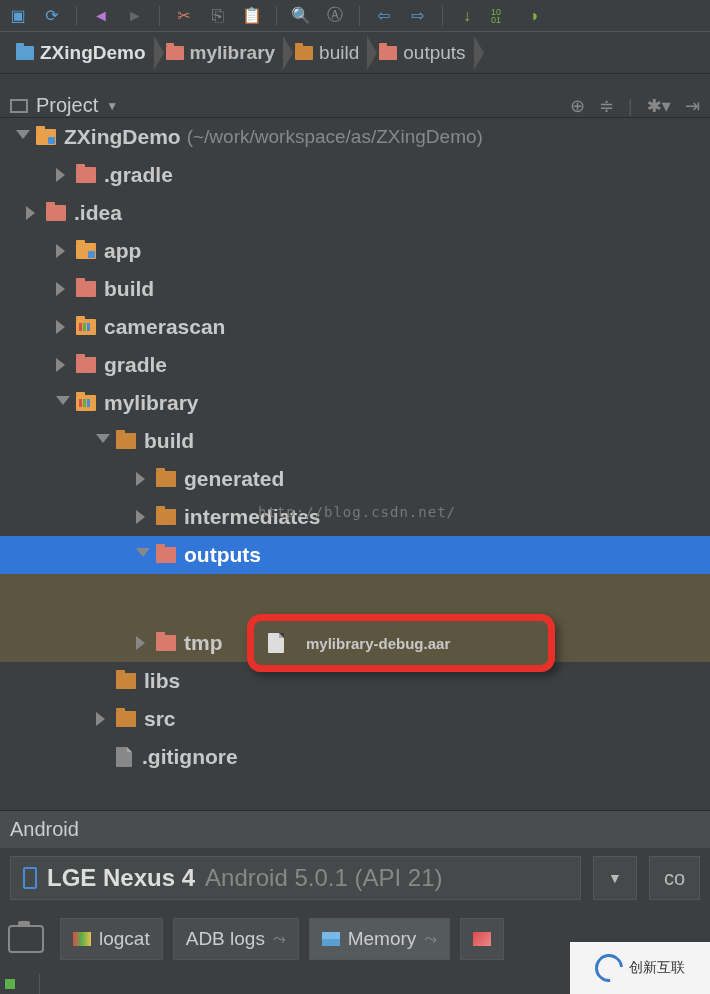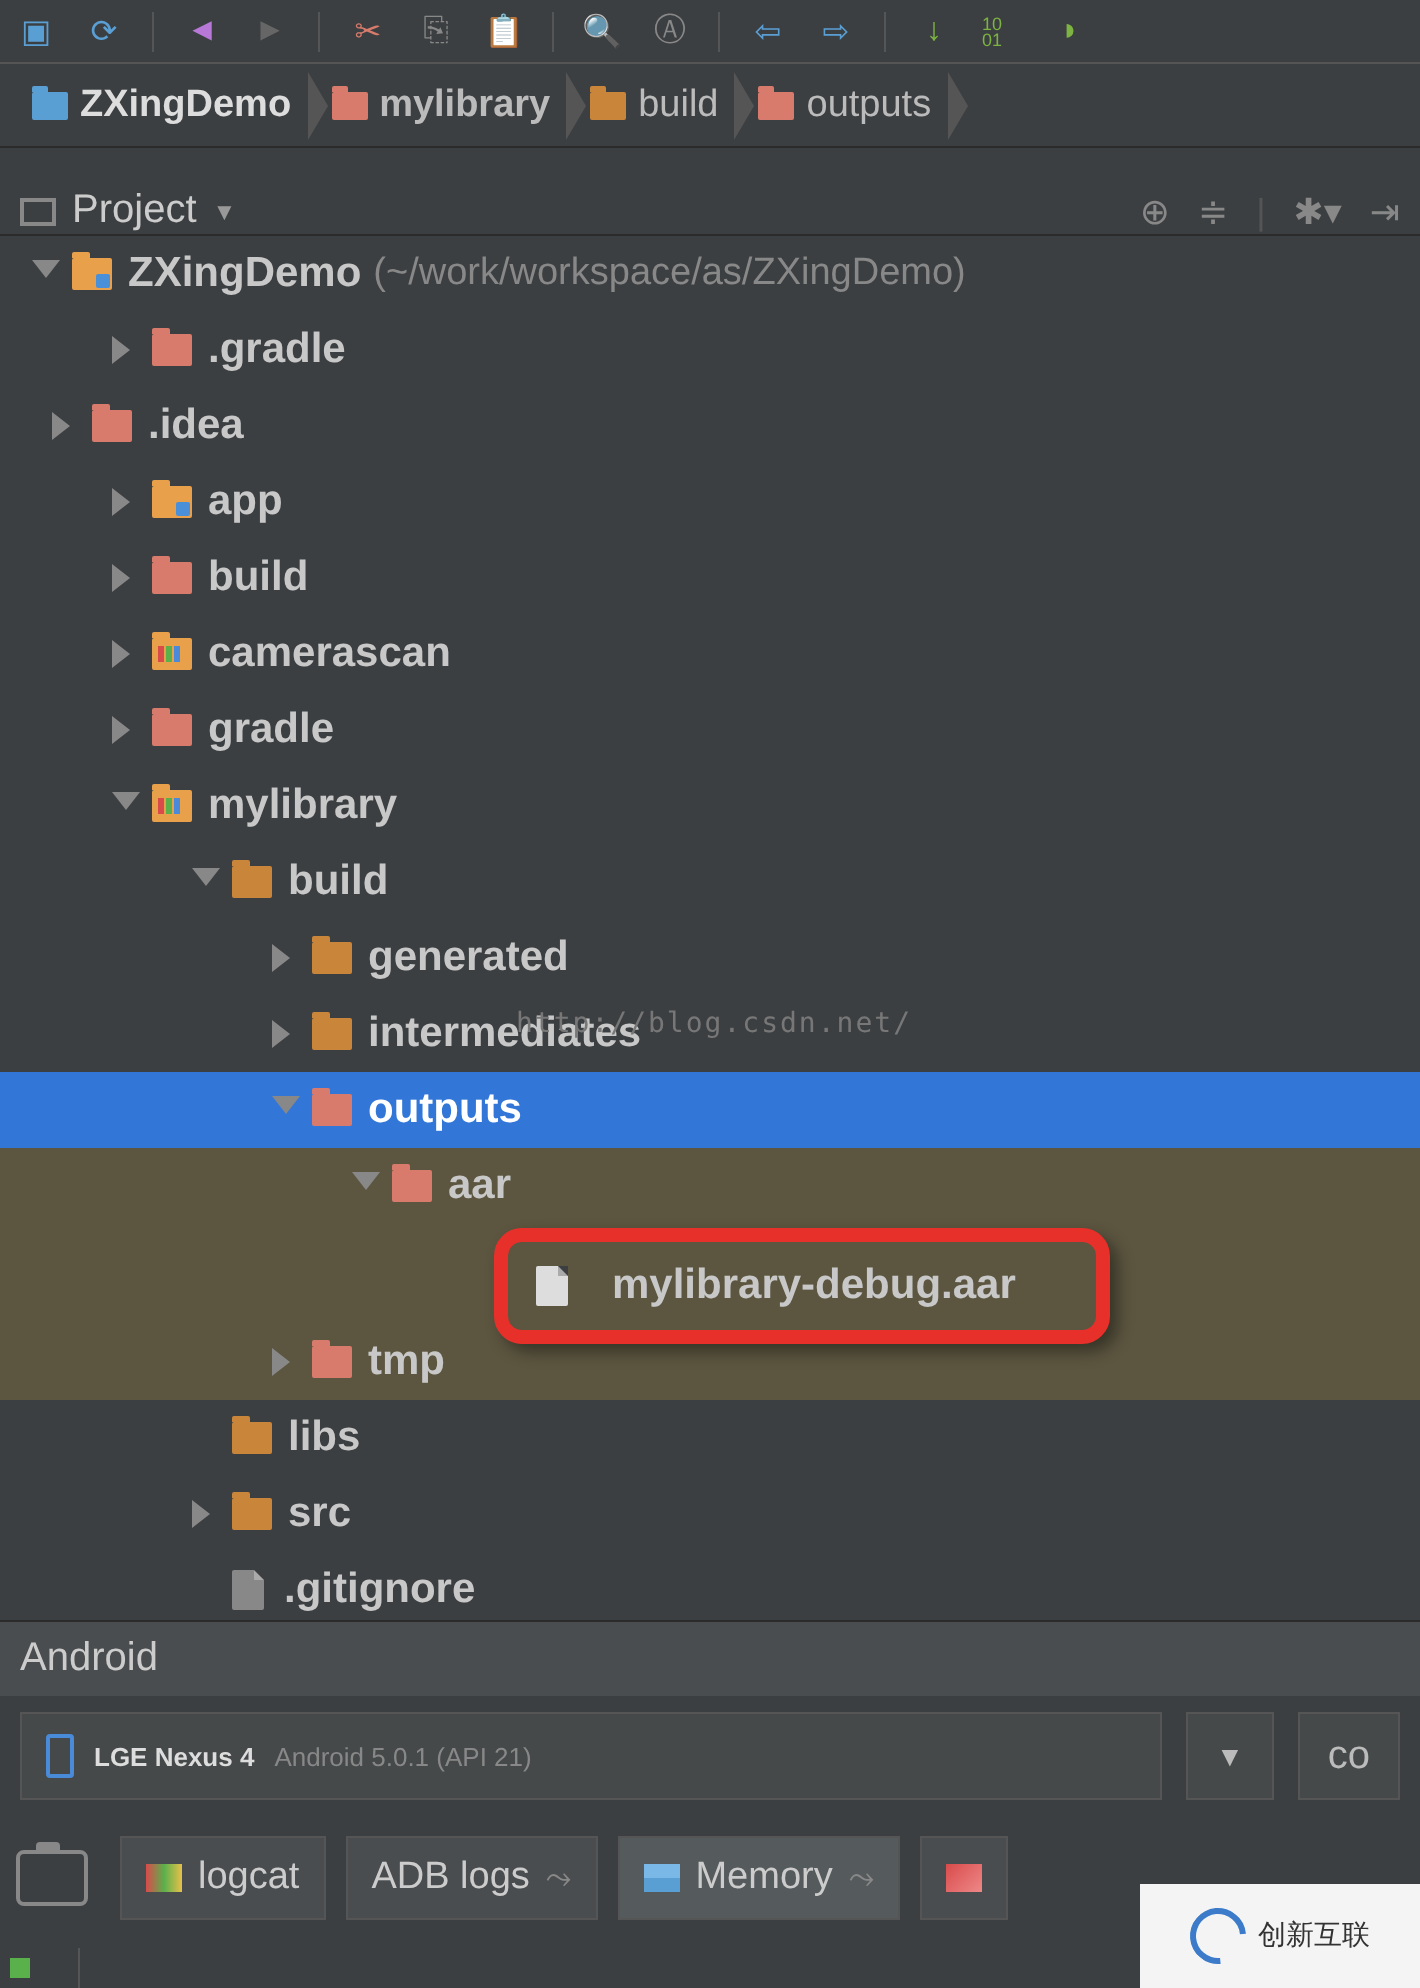--- a/index.html
+++ b/index.html
@@ -45,26 +45,26 @@
 .folder-lib::after { content:""; position:absolute; left:3px; top:4px; width:3px; height:8px; background:#d94b4b; box-shadow: 4px 0 0 #5ab04b, 8px 0 0 #4a8bd9; }
 .file-icon { width: 16px; height: 20px; background: #ddd; display: inline-block; margin-right: 10px; border-radius: 1px; position: relative; }
 .file-icon::after { content:""; position:absolute; right:0; top:0; width:0; height:0; border-left:5px solid #aaa; border-top:5px solid #3c3f41;}
 .label { color: #c8c8c8; font-weight: bold; }
 .row.sel .label { color: #fff; }
 .path { color: #888; font-weight: normal; font-size: 19px; margin-left: 6px;}
 .watermark { position: absolute; left: 258px; top: 504px; color: #777; font-size: 14px; font-family: monospace; z-index: 5; letter-spacing: 1px;}
 
 
 .redbox { position: absolute; left: 247px; top: 614px; width: 308px; height: 58px; border: 7px solid #e8302a; border-radius: 14px; display: flex; align-items: center; padding-left: 14px; gap: 12px; box-shadow: 4px 4px 8px rgba(0,0,0,0.4); background: #5c5640; z-index: 10;}
-.redbox .label { font-size: 21px; }
+.redbox .label { font-size: 15px; }
 
 
 .android-bar { position: absolute; left: 0; top: 810px; right: 0; height: 38px; background: #4a4d4f; border-top: 1px solid #2b2b2b; display:flex; align-items:center; padding-left:10px; font-size:20px; color:#ccc;}
 .device-row { position: absolute; left: 0; top: 848px; right: 0; height: 60px; background: #3c3f41; display: flex; align-items: center; padding: 0 10px; gap: 12px;}
-.device-sel { flex: 1; height: 44px; border: 1px solid #555; background: #45494a; display: flex; align-items: center; padding: 0 12px; font-size: 13px; gap: 10px; position: relative;}
+.device-sel { flex: 1; height: 44px; border: 1px solid #555; background: #45494a; display: flex; align-items: center; padding: 0 12px; font-size: 24px; gap: 10px; position: relative;}
 .device-sel .os { color: #888; }
 .device-btn { width: 44px; height: 44px; border: 1px solid #555; background: #45494a; display:flex; align-items:center; justify-content:center; font-size:14px; color:#bbb;}
 .co-btn { height: 44px; border: 1px solid #555; background: #45494a; display:flex; align-items:center; padding:0 14px; font-size:20px;}
 
 .tabs-row { position: absolute; left: 0; top: 912px; right: 0; height: 54px; background: #3c3f41; display: flex; align-items: center; gap: 10px; padding-left: 8px;}
 .cam { width: 36px; height: 28px; border: 2px solid #888; border-radius: 4px; position: relative; margin-right: 6px;}
 .cam::before{content:""; position:absolute; top:-6px; left:8px; width:12px; height:6px; background:#888; border-radius:2px 2px 0 0;}
 .tab { height: 42px; background: #4a4d4f; border: 1px solid #555; display:flex; align-items:center; padding:0 12px; gap:8px; font-size:19px; color:#ccc;}
 .tab.active { background: #555a5c; }
 .tab .ic { width:18px; height:14px; display:inline-block; }
@@ -194,25 +194,20 @@
     <div class="row" style="padding-left:136px">
       <span class="arrow closed"></span>
       <span class="ficon folder-orange"></span>
       <span class="label">intermediates</span>
     </div>
     <div class="row sel" style="padding-left:136px">
       <span class="arrow open"></span>
       <span class="ficon folder-salmon"></span>
       <span class="label">outputs</span>
     </div>
-    <div class="row hi" style="padding-left:176px">
-      <span class="arrow open"></span>
-      <span class="ficon folder-salmon"></span>
-      <span class="label">aar</span>
-    </div>
     <div class="row hi" style="height:50px"></div>
     <div class="row hi" style="padding-left:136px">
       <span class="arrow closed"></span>
       <span class="ficon folder-salmon"></span>
       <span class="label">tmp</span>
     </div>
     <div class="row" style="padding-left:96px">
       <span class="arrow none"></span>
       <span class="ficon folder-orange"></span>
       <span class="label">libs</span>

